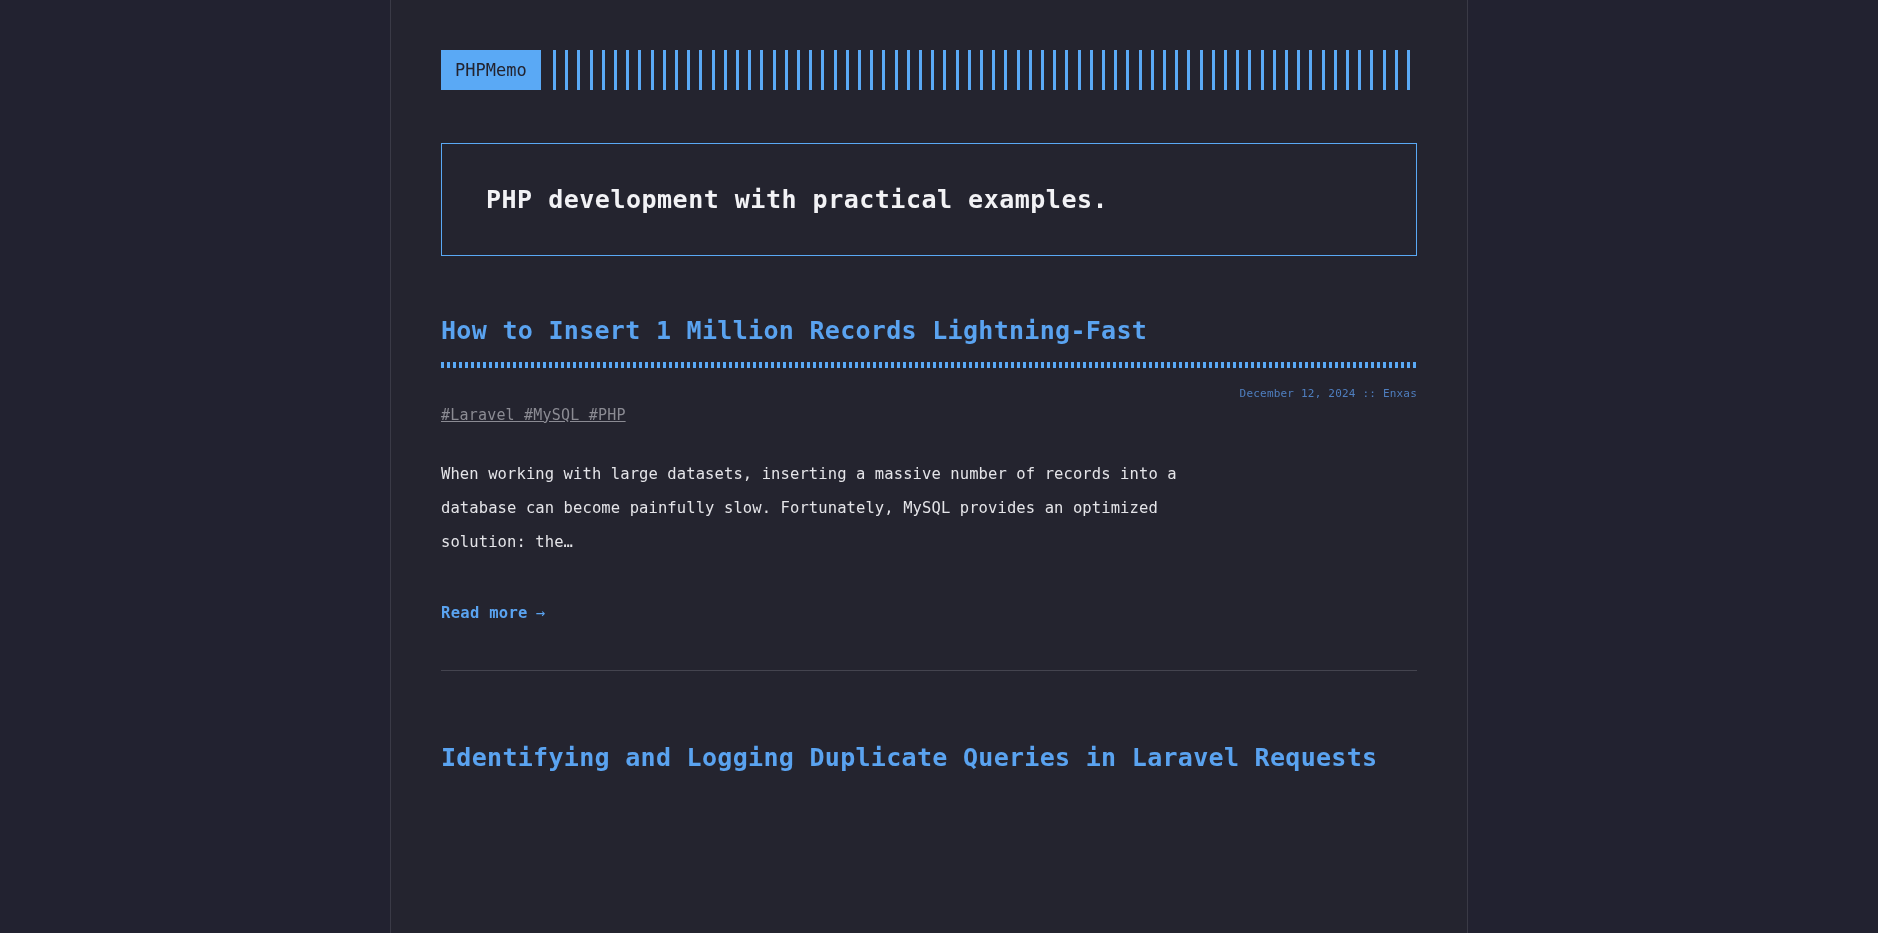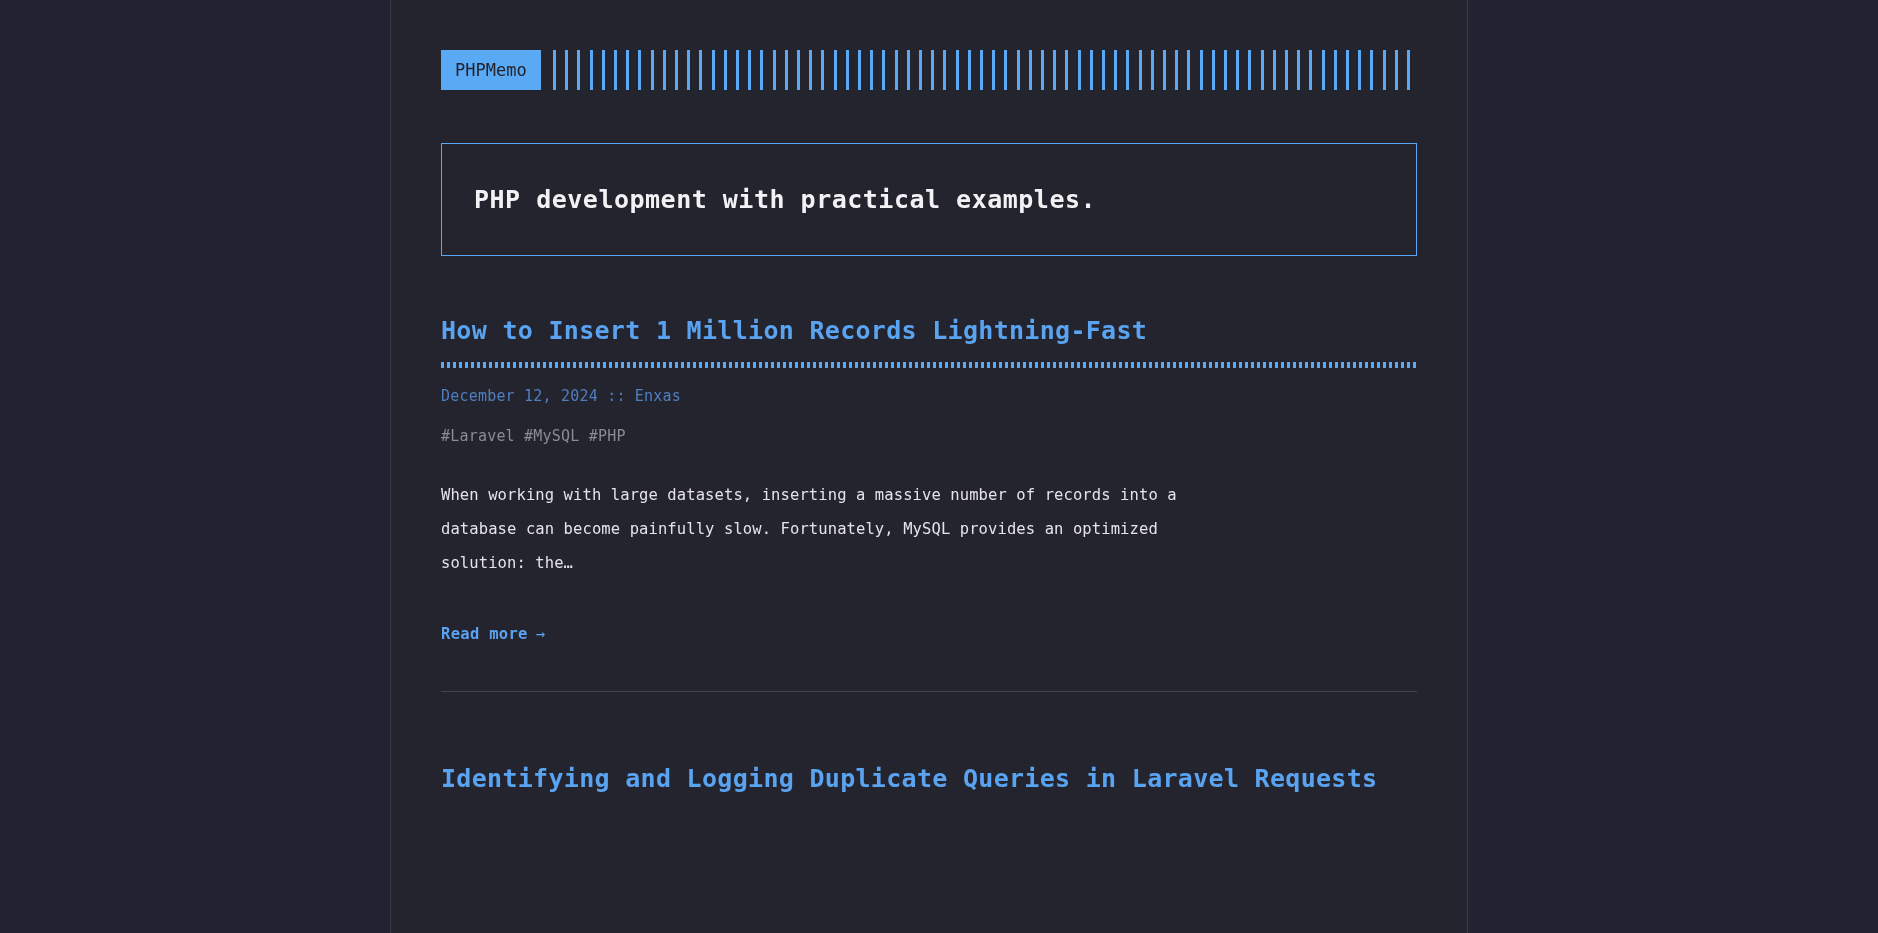--- a/index.html
+++ b/index.html
@@ -71,21 +71,21 @@
   }
 
   
   .tagline-box {
     margin-top: 53px;
     border: 1px solid #5aa9f5;
     height: 113px;
     display: flex;
     align-items: center;
     box-sizing: border-box;
-    padding-left: 32px;
+    padding-left: 44px;
   }
   .tagline-text {
     color: #f2f2f5;
     font-size: 25px;
     font-weight: bold;
     letter-spacing: 0.5px;
     font-family: "DejaVu Sans Mono", "Liberation Mono", monospace;
   }
 
   
@@ -109,29 +109,31 @@
     height: 6px;
     margin-top: 14px;
     background-image: repeating-linear-gradient(
       to right,
       #5aa9f5 0px, #5aa9f5 3px,
       transparent 3px, transparent 6px
     );
   }
   .post-meta {
     color: #4f7fc0;
-    font-size: 15px;
+    font-size: 11px;
     margin-top: 19px;
     letter-spacing: 0.2px;
+    text-align: right;
   }
   .post-tags {
     color: #8b8b93;
     font-size: 15px;
-    margin-top: 22px;
+    margin-top: 6px;
     letter-spacing: 0.2px;
+    text-decoration: underline;
   }
   .post-excerpt {
     color: #e4e4e8;
     font-size: 15.5px;
     line-height: 34px;
     margin-top: 33px;
     max-width: 760px;
     letter-spacing: 0.1px;
   }
   .read-more {

